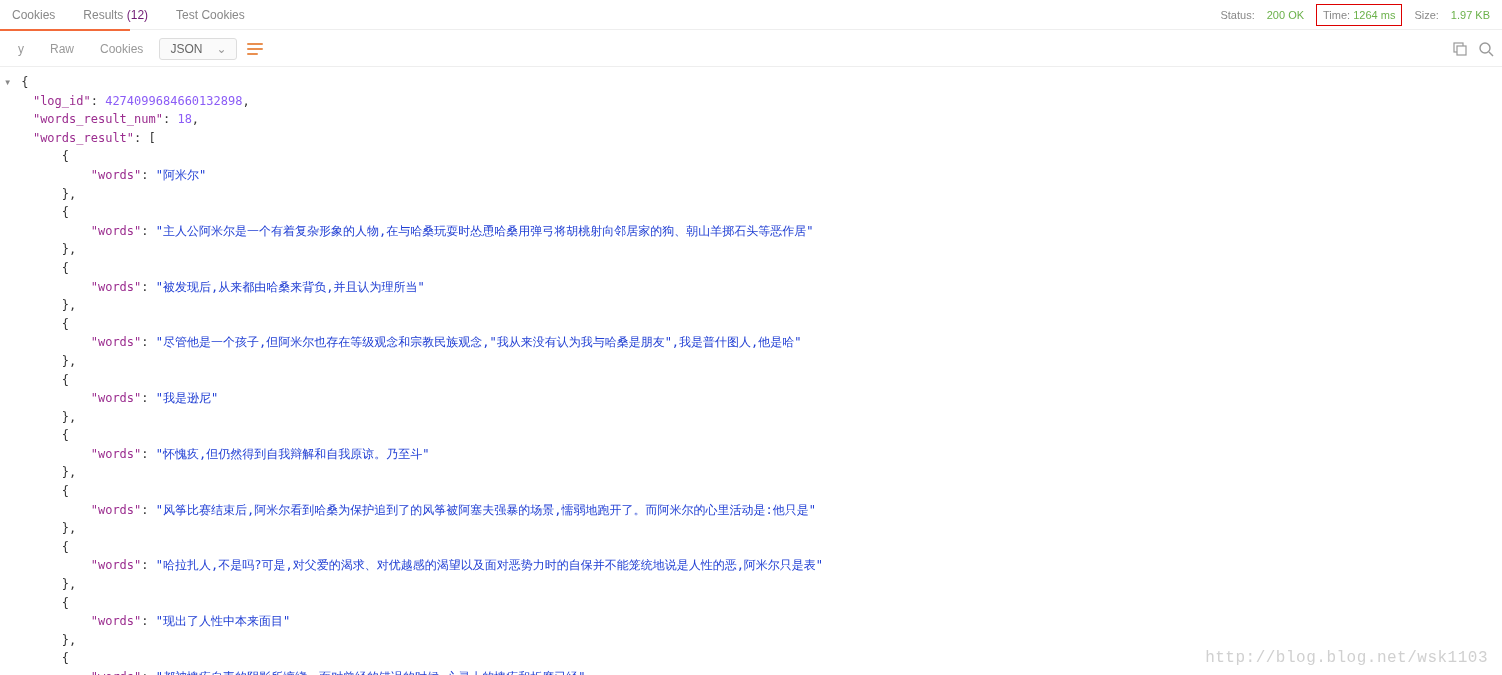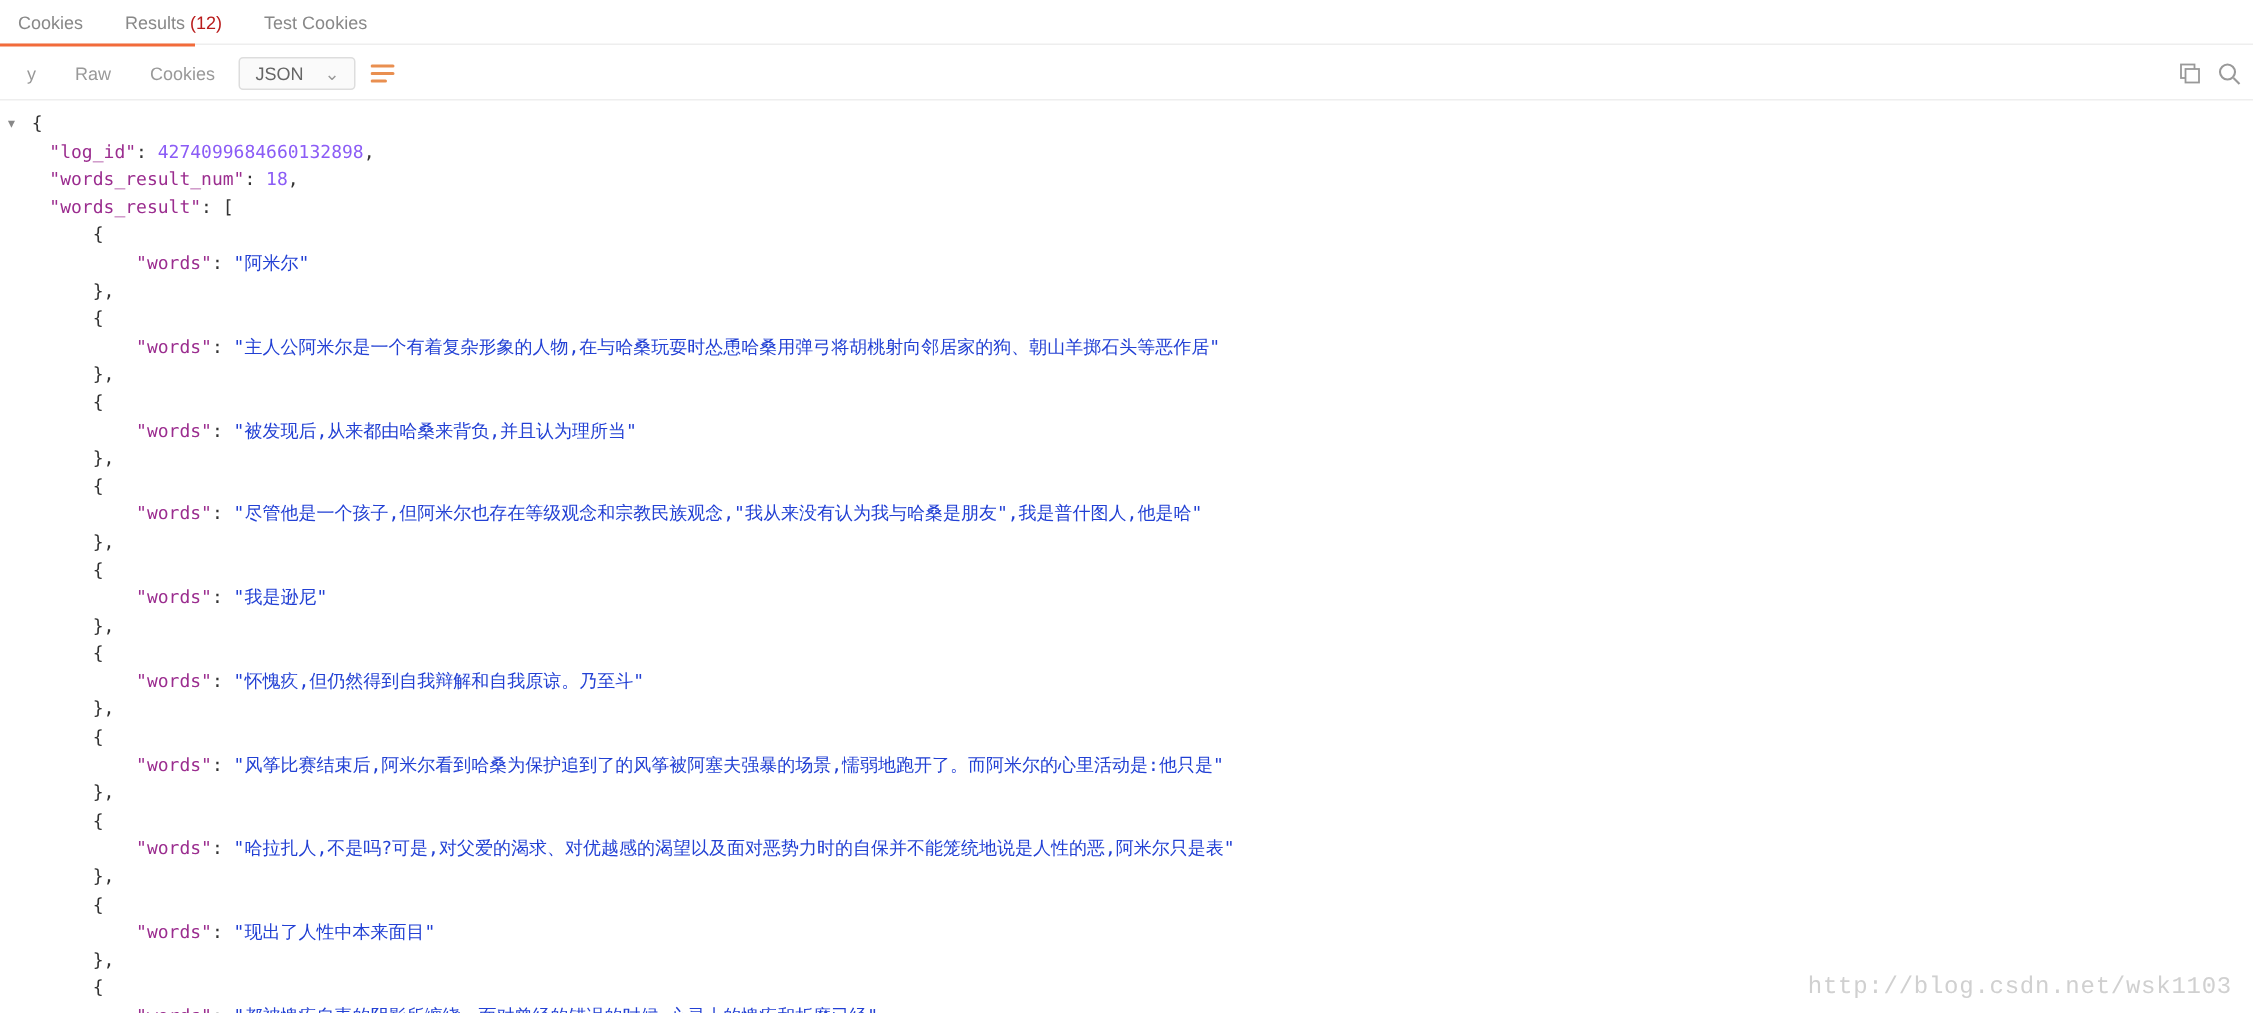--- a/index.html
+++ b/index.html
@@ -1,20 +1,20 @@
 <!DOCTYPE html>
 <html><head>
 <meta charset="utf-8">
 <style>
   * { margin: 0; padding: 0; box-sizing: border-box; }
   body { font-family: -apple-system, BlinkMacSystemFont, "Segoe UI", Arial, sans-serif; font-size: 12px; color: #555; background: #fff; width: 1502px; }
   .tabs-row { display: flex; align-items: center; border-bottom: 1px solid #eee; height: 30px; padding: 12px 12px; justify-content: space-between; }
   .tabs-left { display: flex; gap: 28px; align-items: center; }
   .tab { color: #888; cursor: pointer; font-size: 12px; }
-  .tab .count { color: #b91c1c; }
+  .tab .count { color: #701a75; }
   .status-right { display: flex; align-items: center; gap: 12px; color: #888; font-size: 11px; }
   .status-right .val { color: #6bb14a; }
   .time-box { border: 1px solid #d00; padding: 0 6px; height: 22px; display: flex; align-items: center; }
   .orange-bar { height: 2px; background: #f26b3a; width: 130px; margin-top: -1px; }
   .toolbar { display: flex; align-items: center; height: 36px; border-bottom: 1px solid #eee; padding: 0 8px; gap: 10px; justify-content: space-between; }
   .toolbar-left { display: flex; align-items: center; gap: 6px; }
   .tool-btn { color: #999; font-size: 12px; padding: 4px 10px; cursor: pointer; }
   .json-dd { display: flex; align-items: center; gap: 14px; border: 1px solid #ddd; border-radius: 3px; padding: 3px 10px; color: #666; background: #fafafa; cursor: pointer; }
   .chev { font-size: 12px; color: #999; }
   .wrap-icon { color: #e98f50; font-size: 16px; display: flex; align-items: center; justify-content: center; width: 26px; height: 24px; cursor: pointer; }
@@ -32,20 +32,31 @@
 <body>
 
 <div class="tabs-row">
   <div class="tabs-left">
     <span class="tab">Cookies</span>
     <span class="tab">
       <span>Results</span>
       <span class="count">(12)</span>
     </span>
     <span class="tab">Test Cookies</span>
+  </div>
+  <div class="status-right">
+    <span>Status:</span>
+    <span class="val">200 OK</span>
+    <span class="time-box">
+      <span>Time:</span>
+      &nbsp;
+      <span class="val">1264 ms</span>
+    </span>
+    <span>Size:</span>
+    <span class="val">1.97 KB</span>
   </div>
 </div>
 <div class="orange-bar"></div>
 
 <div class="toolbar">
   <div class="toolbar-left">
     <span class="tool-btn">y</span>
     <span class="tool-btn">Raw</span>
     <span class="tool-btn">Cookies</span>
     <span class="json-dd">
@@ -106,13 +117,13 @@
         
         
             
         
         
 
         
     
 </div>
 
-<div class="watermark">http://blog.csdn.net/wsk1103</div>
+<div class="watermark">http://blog.blog.net/wsk1103</div>
 
 </body></html>

